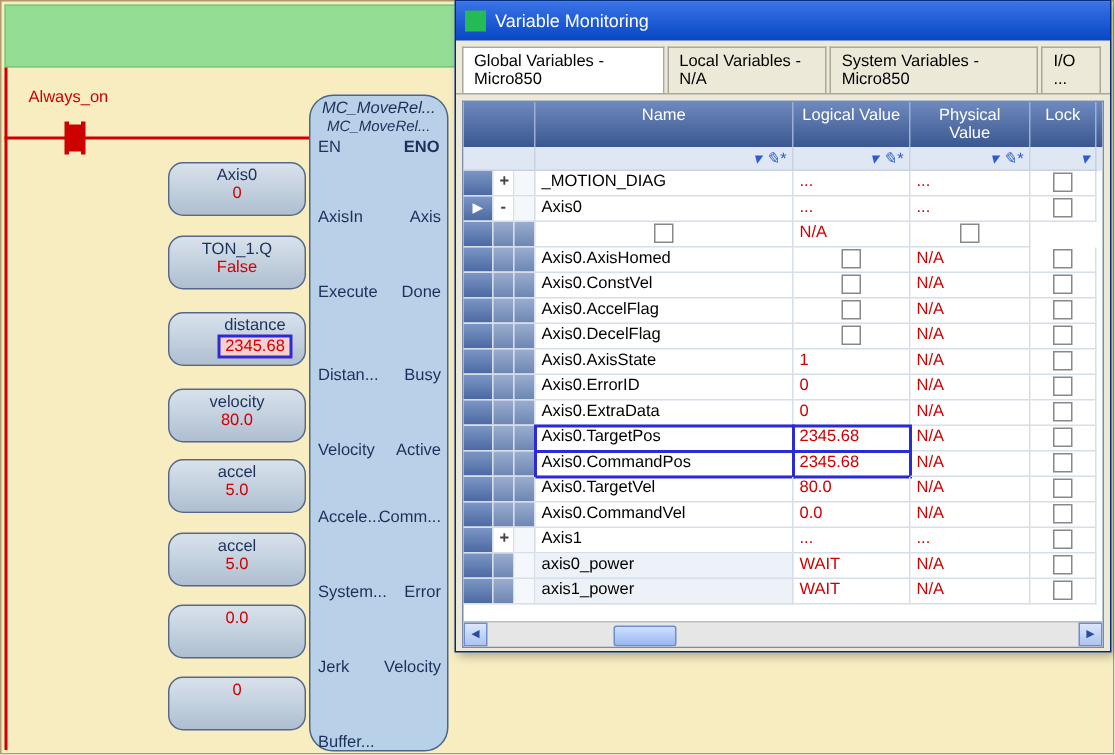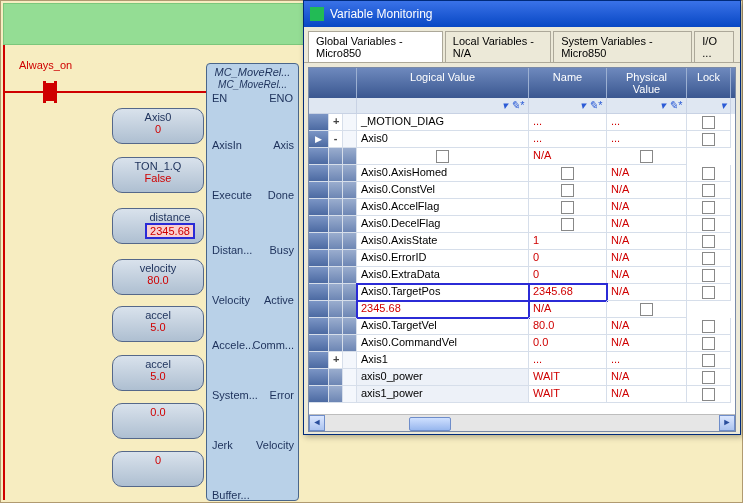--- a/index.html
+++ b/index.html
@@ -86,21 +86,21 @@
 
 
 .fb {
   position: absolute;
   left: 205px;
   top: 62px;
   width: 93px;
   height: 438px;
   background: #b9d1e8;
   border: 1px solid #4a668a;
-  border-radius: 4px;
+  border-radius: 16px;
   box-sizing: border-box;
 }
 .fb-title1 {
   position: absolute;
   top: 2px;
   left: 0;
   right: 0;
   text-align: center;
   font-style: italic;
   color: #1c305a;
@@ -119,20 +119,21 @@
   position: absolute;
   top: 28px;
   left: 5px;
   color: #1c305a;
 }
 .fb-eno {
   position: absolute;
   top: 28px;
   right: 5px;
   color: #1c305a;
+  font-weight: bold;
 }
 .pin-row {
   position: absolute;
   left: 5px;
   right: 4px;
   color: #1c305a;
   font-size: 11px;
 }
 .pin-l { position:absolute; left:0;}
 .pin-r { position:absolute; right:0;}
@@ -427,22 +428,22 @@
   <div class="vm-tabs" id="vm-tabs">
         <div class="vm-tab active">Global Variables - Micro850</div>
         <div class="vm-tab">Local Variables - N/A</div>
         <div class="vm-tab">System Variables - Micro850</div>
         <div class="vm-tab">I/O ...</div>
       </div>
 
   <div class="grid-wrap">
     <div class="ghead">
       <div></div>
+      <div>Name</div>
       <div>Logical Value</div>
-      <div>Name</div>
       <div>Physical Value</div>
       <div>Lock</div>
     </div>
     <div class="gfilter">
       <div></div>
       <div><span class="fi">▾ ✎*</span></div>
       <div><span class="fi">▾ ✎*</span></div>
       <div><span class="fi">▾ ✎*</span></div>
       <div><span class="fi">▾</span></div>
     </div>
@@ -542,20 +543,21 @@
             <div class="gut sep"></div>
             <div class="name hl-box">Axis0.TargetPos</div>
             <div class="lv hl-box">2345.68</div>
             <div class="pv">N/A</div>
             <div class="lock"><span class="cb"></span></div>
           </div>
           <div class="grow">
             <div class="gut"></div>
             <div class="gut sep"></div>
             <div class="gut sep"></div>
+            <div class="name hl-box">Axis0.CommandPos</div>
             <div class="lv hl-box">2345.68</div>
             <div class="pv">N/A</div>
             <div class="lock"><span class="cb"></span></div>
           </div>
           <div class="grow">
             <div class="gut"></div>
             <div class="gut sep"></div>
             <div class="gut sep"></div>
             <div class="name">Axis0.TargetVel</div>
             <div class="lv">80.0</div>

